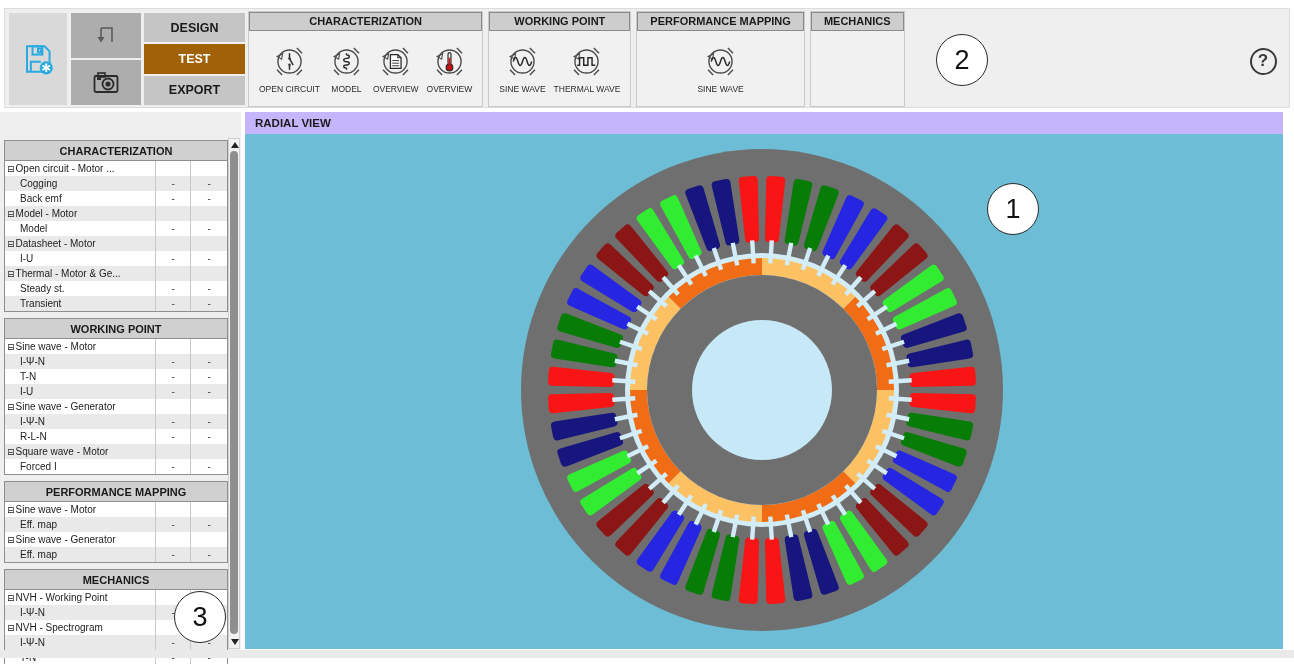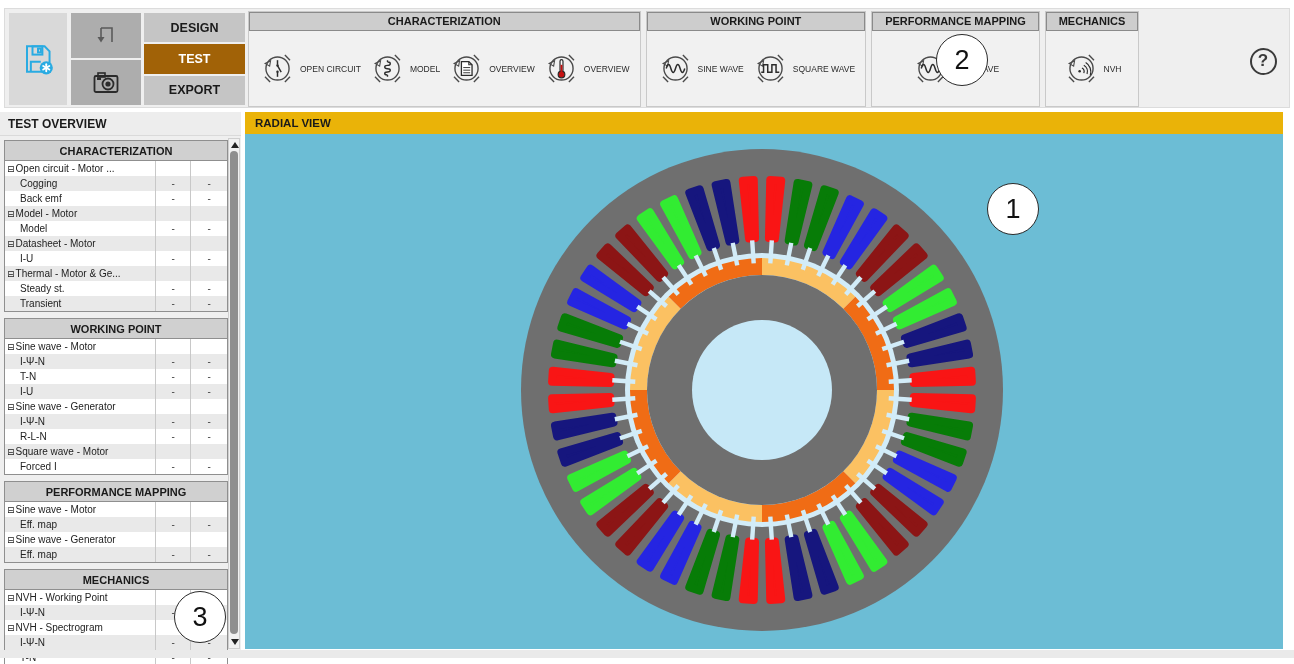--- a/index.html
+++ b/index.html
@@ -18,21 +18,21 @@
     display:flex; flex-direction:column; gap:2px;text-align:right; }
   .tab { flex:1; display:flex; align-items:center; justify-content:center;
     background:#C5C5C5; font-size:12.5px; font-weight:bold; color:#1A1A1A; cursor:pointer; }
   .tab.active { background:#a16207; color:#fff; }
   #tb-groups { position:absolute; left:243px; top:2px; height:96px; display:flex; gap:5px; }
   .tb-group { border:1px solid #C9C9C9; background:#F1F1F1; display:flex; flex-direction:column; }
   .tb-group-header { height:19px; background:#CDCDCD; border:1px solid #8A8A8A;
     font-size:11px; font-weight:bold; color:#1A1A1A; text-align:center; line-height:17px;
     padding:0 12px; white-space:nowrap; }
   .tb-group-body { flex:1; display:flex; align-items:center; justify-content:center; gap:4px; padding:2px 8px; }
-  .tb-item { display:flex; flex-direction:row; align-items:center; gap:4px; cursor:pointer; padding:0 2px; }
+  .tb-item { display:flex; flex-direction:column; align-items:center; gap:4px; cursor:pointer; padding:0 2px; }
   .tb-icon { width:37px; height:37px; }
   .tb-item-label { font-size:8.5px; color:#2B2B2B; white-space:nowrap; }
   #help-btn { position:absolute; left:1247px; top:45px; width:32px; height:32px;
     display:flex; align-items:center; justify-content:center; cursor:pointer; }
   #help-circle { width:27px; height:27px; border:2.5px solid #3A3A3A; border-radius:50%;
     display:flex; align-items:center; justify-content:center;
     font-weight:bold; font-size:17px; color:#3A3A3A; }
 
   
   #sidebar { position:absolute; left:0; top:112px; width:241px; height:540px; background:#EFEFEF; }
@@ -56,21 +56,21 @@
     background:#F1F1F1; border:1px solid #CFCFCF; }
   .sb-arrow { position:absolute; left:2px; width:0; height:0; border-left:4px solid transparent;
     border-right:4px solid transparent; cursor:pointer; }
   #sb-arrow-up { top:3px; border-bottom:6px solid #222; }
   #sb-arrow-down { bottom:3px; border-top:6px solid #222; }
   #sb-thumb { position:absolute; left:1px; top:12px; width:8px; height:483px;
     background:#8F8F8F; border-radius:4px; cursor:grab; }
 
   
   #radial { position:absolute; left:245px; top:112px; width:1038px; height:538px; }
-  #rv-title { height:33px; background:#eab308; font-size:11.5px; font-weight:bold;
+  #rv-title { height:33px; background:#c4b5fd; font-size:11.5px; font-weight:bold;
     color:#1A1A1A; line-height:22px; padding-left:10px; }
   #rv-canvas { position:absolute; left:0; top:22px; width:1038px; height:515px; }
   #motor-svg { display:block; width:1038px; height:515px; }
 
   
   .ann { position:absolute; width:52px; height:52px; border-radius:50%;
     background:#fff; border:1.6px solid #2A2A2A; display:flex; align-items:center;
     justify-content:center; font-size:27px; color:#111; z-index:6; }
   #status-strip { position:absolute; left:0; top:650px; width:1294px; height:8px; background:#EAEAEA; }
   .hidden-defs { position:absolute; width:0; height:0; overflow:hidden; }
@@ -220,54 +220,45 @@
           <div class="tb-item">
             <svg class="tb-icon" viewBox="0 0 40 40">
               <use href="#icon-sine-wave"></use>
             </svg>
             <div class="tb-item-label">SINE WAVE</div>
           </div>
           <div class="tb-item">
             <svg class="tb-icon" viewBox="0 0 40 40">
               <use href="#icon-square-wave"></use>
             </svg>
-            <div class="tb-item-label">SQUARE WAVE</div>
+            <div class="tb-item-label">THERMAL WAVE</div>
           </div>
         </div>
       </div>
       <div class="tb-group">
         <div class="tb-group-header">PERFORMANCE MAPPING</div>
         <div class="tb-group-body">
           <div class="tb-item">
             <svg class="tb-icon" viewBox="0 0 40 40">
               <use href="#icon-sine-wave"></use>
             </svg>
             <div class="tb-item-label">SINE WAVE</div>
           </div>
         </div>
       </div>
       <div class="tb-group">
         <div class="tb-group-header">MECHANICS</div>
-        <div class="tb-group-body">
-          <div class="tb-item">
-            <svg class="tb-icon" viewBox="0 0 40 40">
-              <use href="#icon-nvh"></use>
-            </svg>
-            <div class="tb-item-label">NVH</div>
-          </div>
-        </div>
       </div>
     </div>
 </div>
 <div id="help-btn">
   <div id="help-circle">?</div>
 </div>
 
 <div id="sidebar">
-  <div id="sb-title">TEST OVERVIEW</div>
   <div id="sb-tables">
       <div class="sb-table">
         <div class="sb-table-header">CHARACTERIZATION</div>
         <div class="sb-row">
           <div class="c-label"><span class="collapse-glyph">⊟</span>Open circuit - Motor ...</div>
           <div class="c-val first"></div>
           <div class="c-val"></div>
         </div>
         <div class="sb-row alt">
           <div class="c-label child">Cogging</div>

